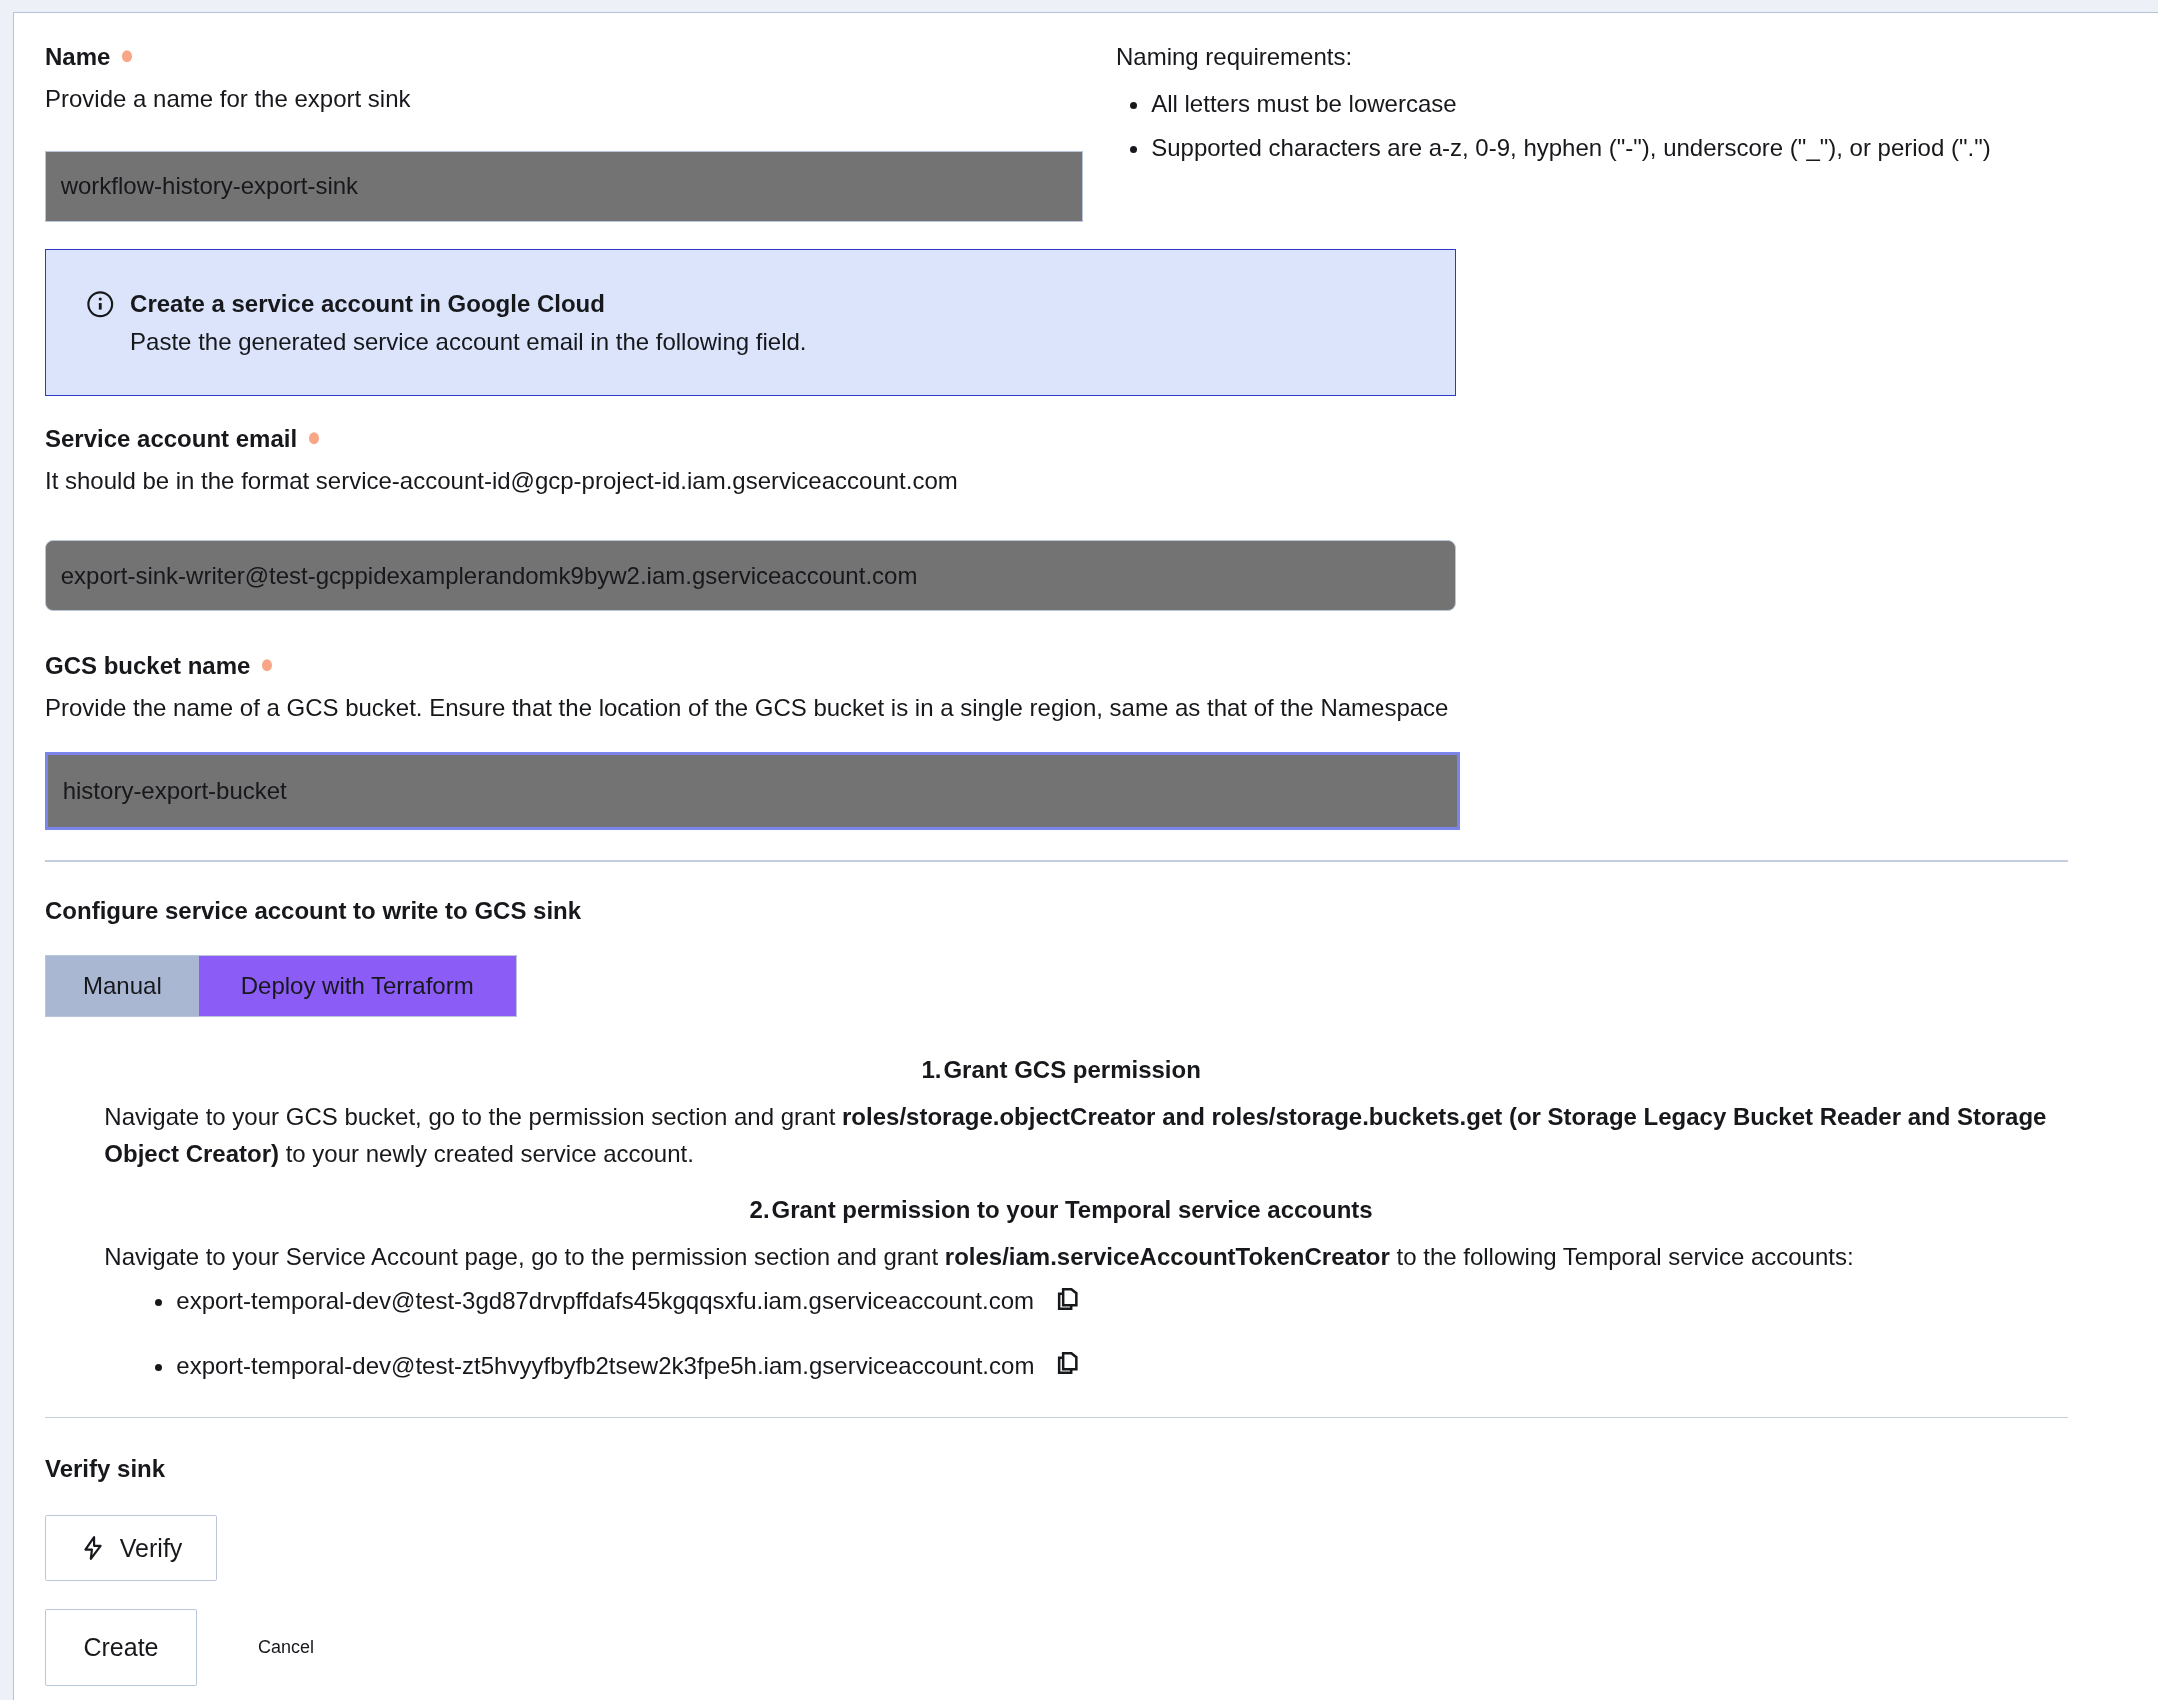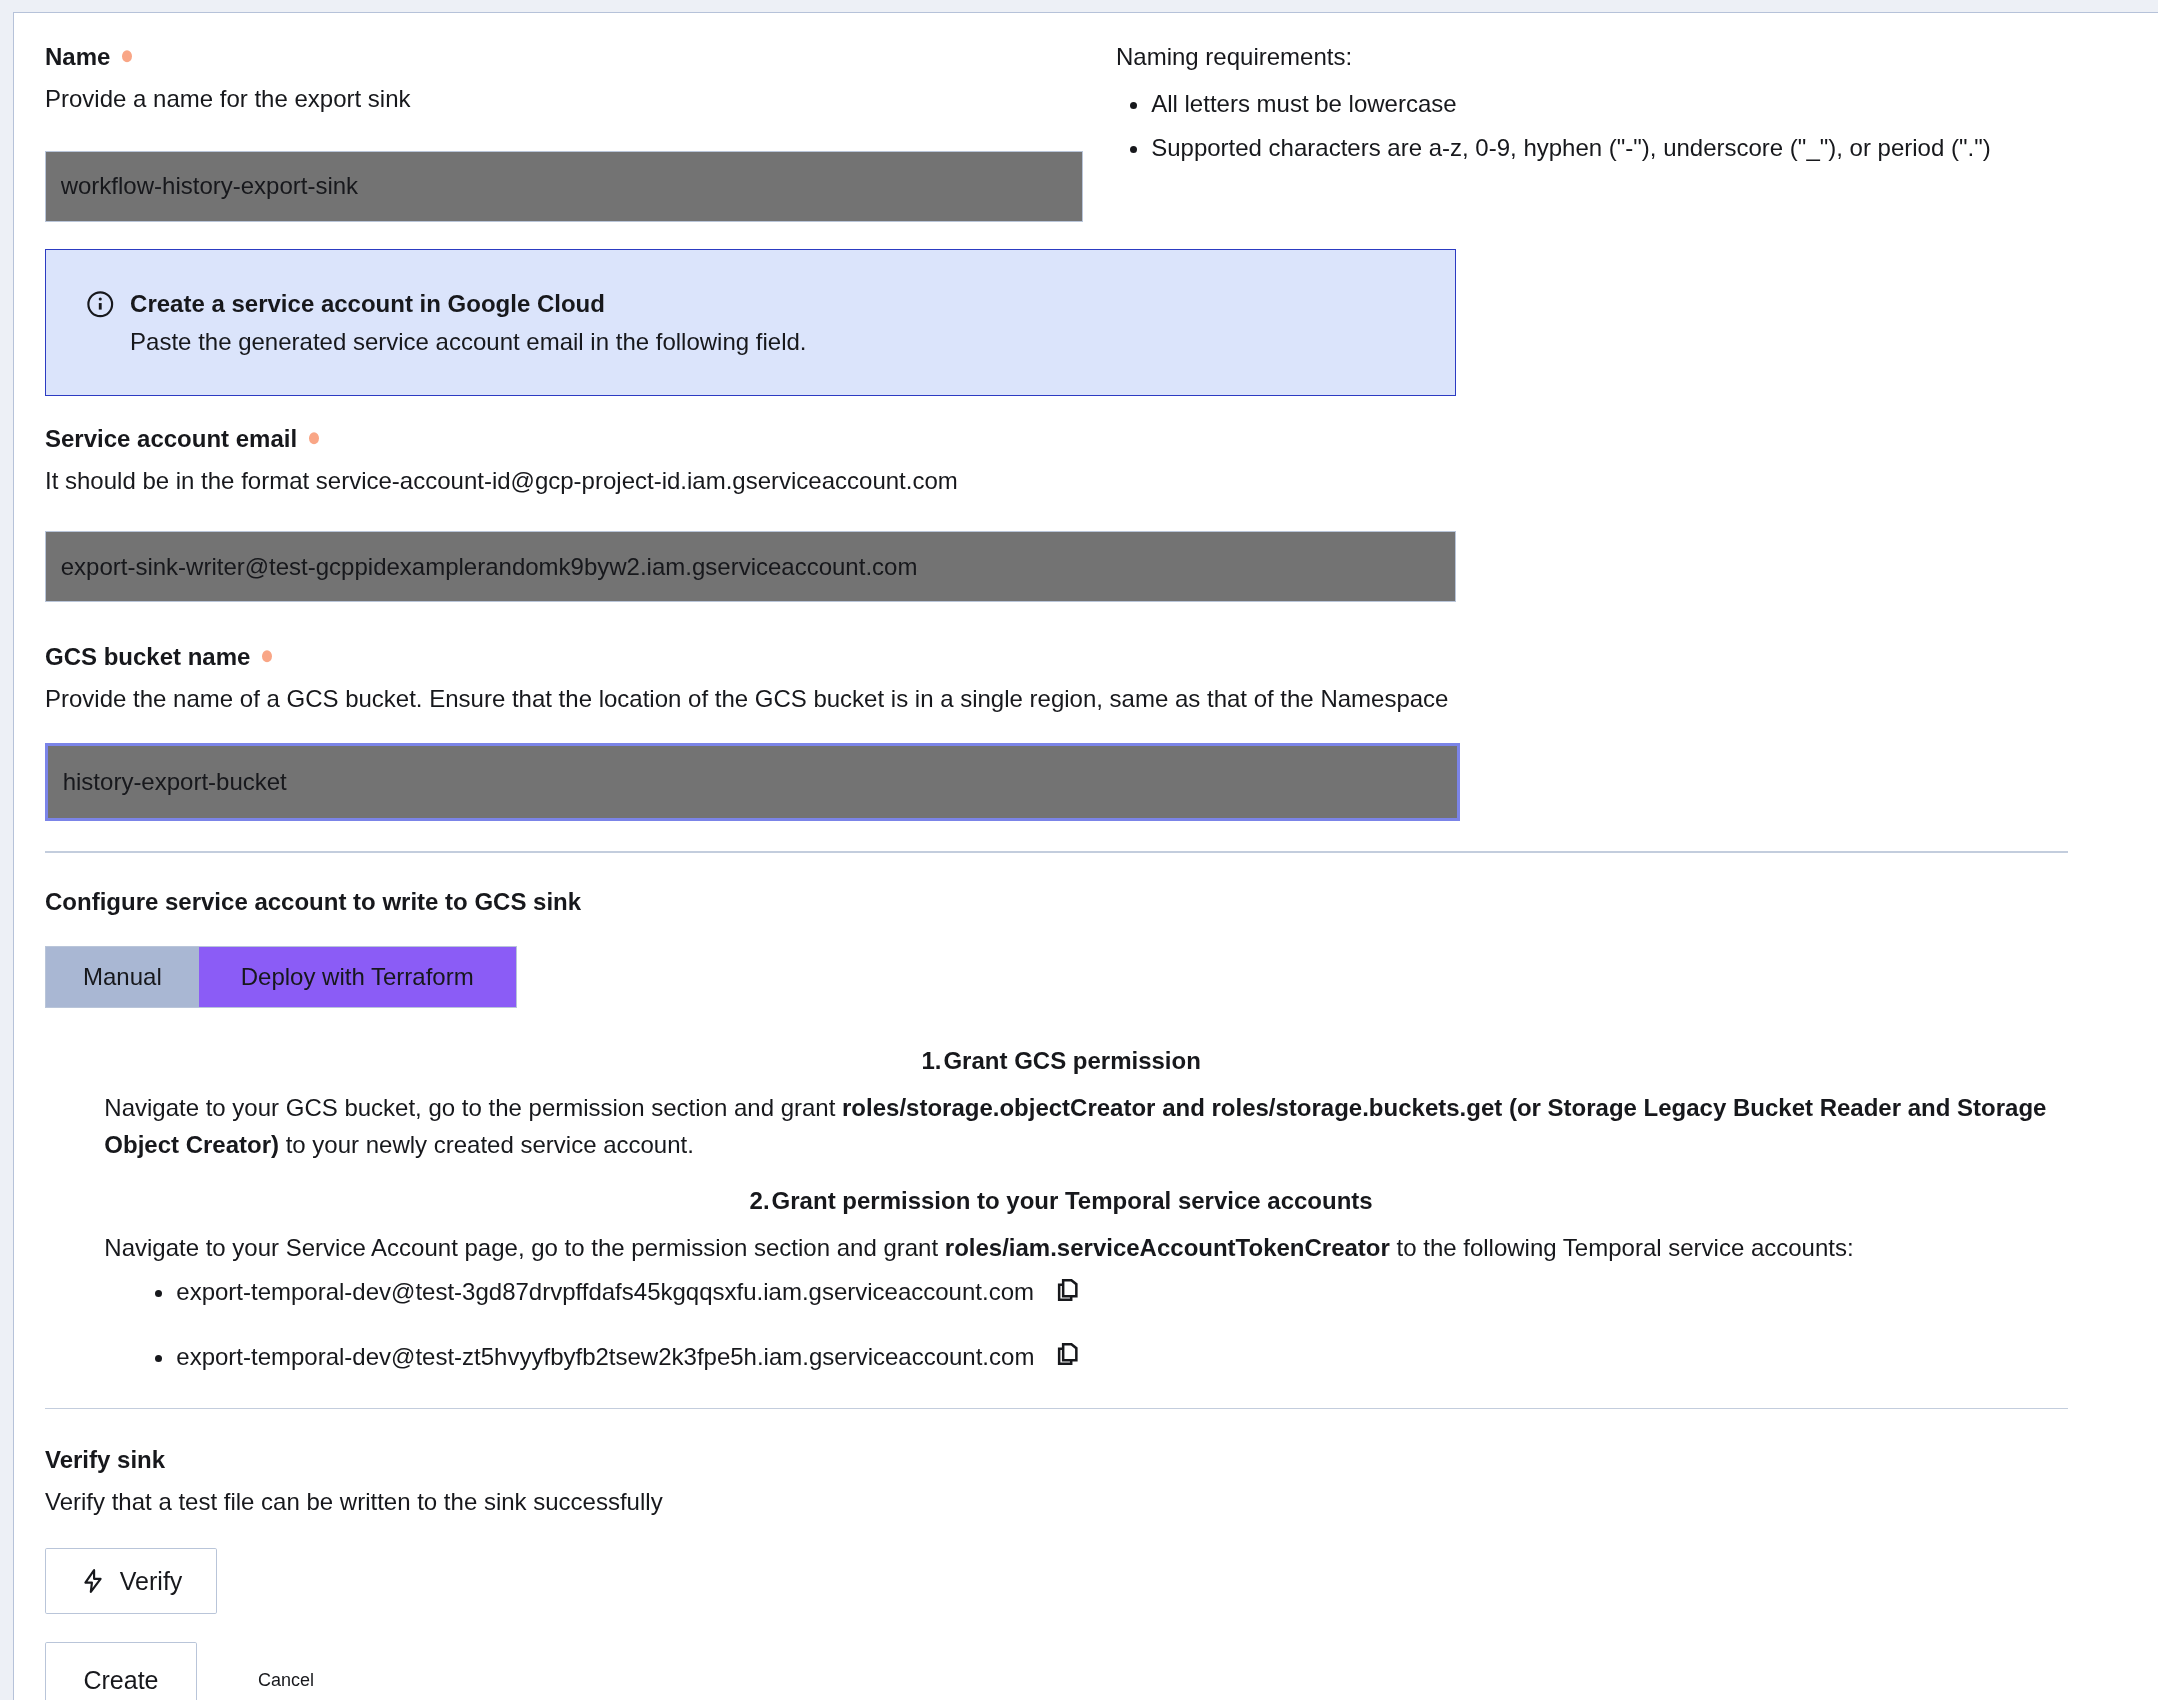--- a/index.html
+++ b/index.html
@@ -64,21 +64,21 @@
     padding: 37px 22px 37px 40px;
     display: flex;
   }
   .info-icon { flex: none; margin: 2.8px 15.6px 0 0; }
   .info-title { font-weight: 700; line-height: 33px; }
   .info-desc { line-height: 33px; margin-top: 4.6px; }
 
   .section-label-row { margin-top: 27.5px; }
   .gcs-label-row { margin-top: 39px; }
   .gcs-input-gap { margin-top: 29px; }
-  .sa-input-gap { margin-top: 35px; }
+  .sa-input-gap { margin-top: 44px; border-radius: 8px; }
 
   .divider { margin-top: 30px; height: 1.8px; background: #c3cddd; width: 100%; }
   .divider-2 { margin-top: 33px; }
 
   .config-heading { margin-top: 33px; font-weight: 700; line-height: 31px; }
 
   .tab-group {
     margin-top: 29px;
     display: inline-flex;
     border: 1.8px solid #b9c5d9;
@@ -226,21 +226,20 @@
             </svg>
           </button>
         </li>
       </ul>
     </div>
 
     <div class="divider divider-2"></div>
 
     
     <div class="verify-title">Verify sink</div>
-    <div class="verify-desc">Verify that a test file can be written to the sink successfully</div>
 
     <button class="verify-button">
       <span style="display:inline-flex;">
         <svg width="26" height="26" viewBox="0 0 24 24" fill="none" stroke="#17181c" stroke-width="2" stroke-linejoin="round">
           <path d="M13 2 L5 13.5 h6 L10 22 L19 10 h-6 L13 2 z"></path>
         </svg>
       </span>
       <span>Verify</span>
     </button>
 

